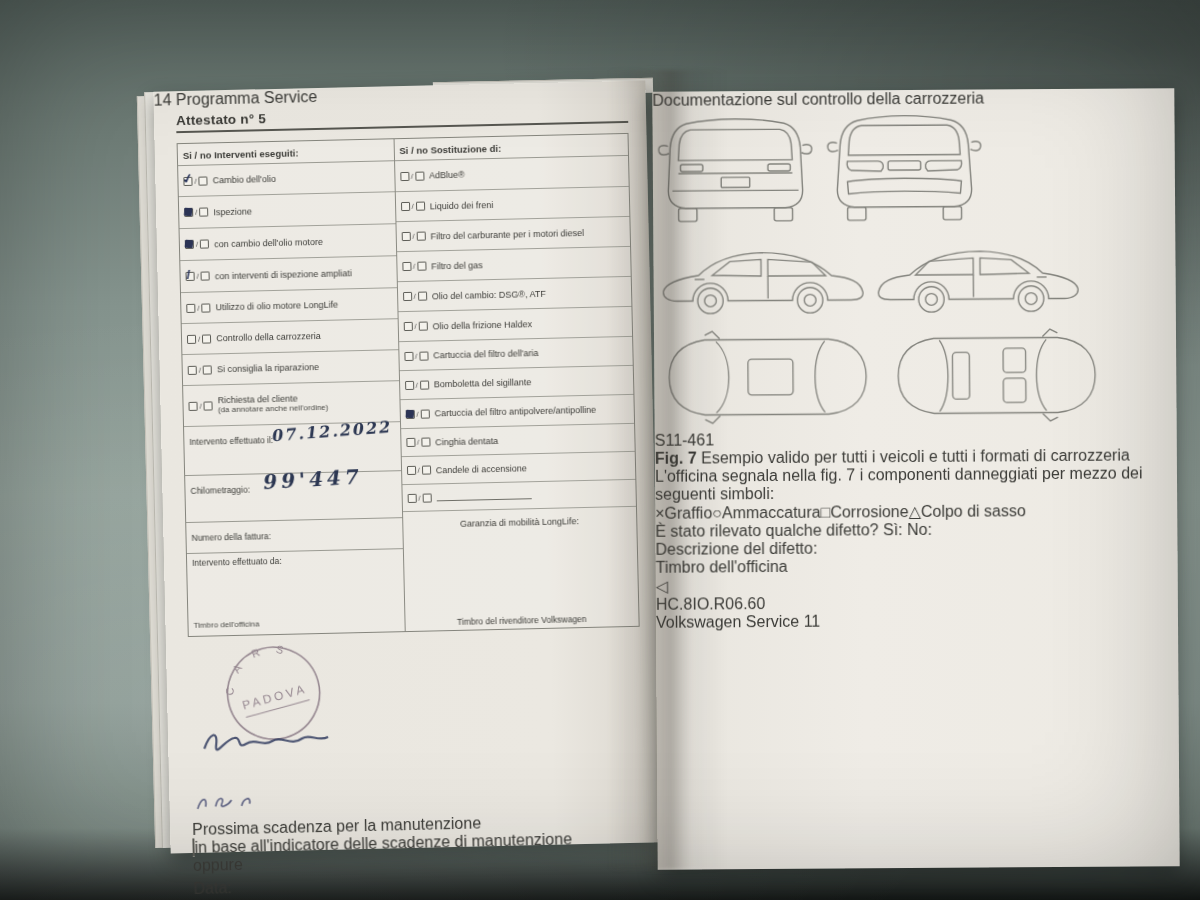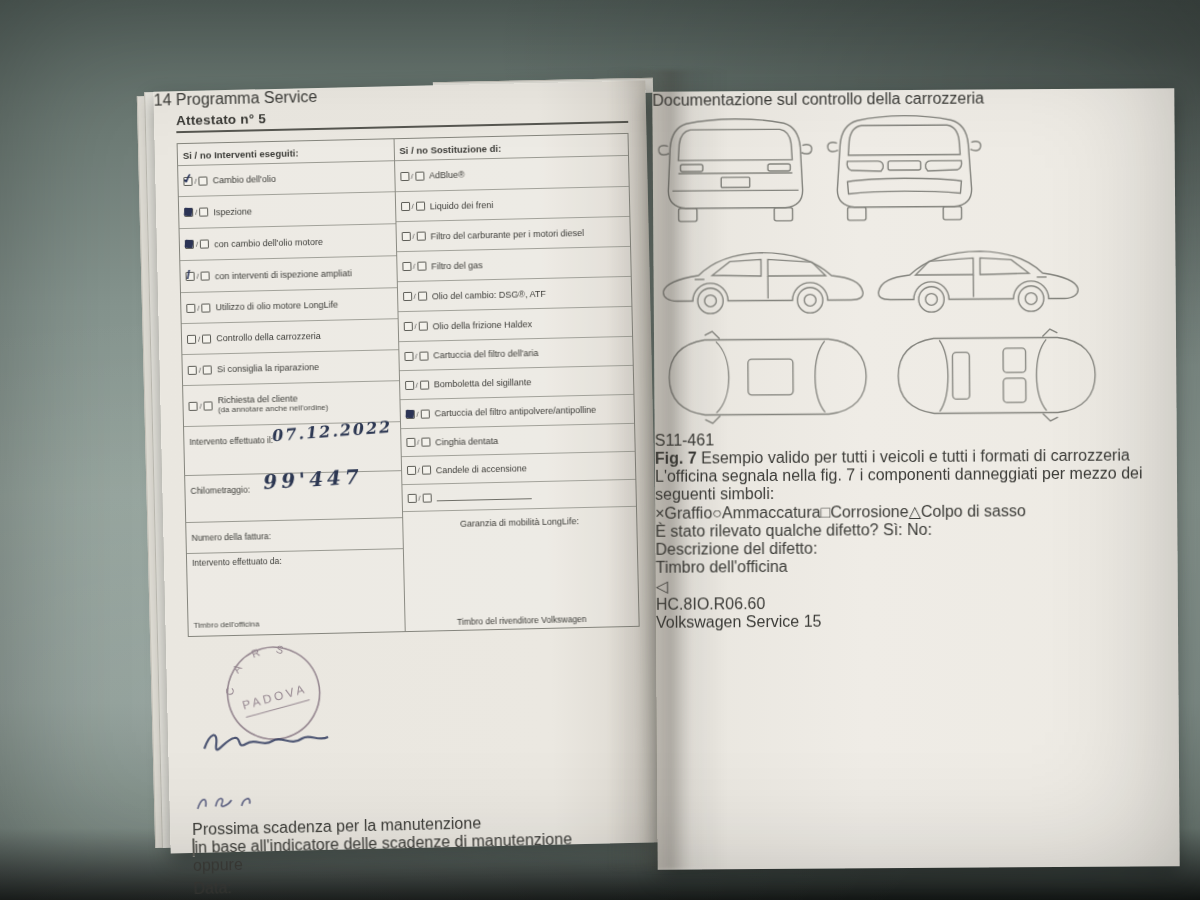--- a/index.html
+++ b/index.html
@@ -495,19 +495,19 @@
           </div>
           <span class="regmark">◁</span>
         </div>
       </div>
 
       <span class="side-code">HC.8IO.R06.60</span>
 
       <div class="rp-footer">
         <span class="brand">Volkswagen Service</span>
         <span class="fbar"></span>
-        <span class="num">15</span>
+        <span class="num">11</span>
       </div>
     </div>
   </div>
 
   <div class="spine-shadow"></div>
 </div>
 
 </body></html>

